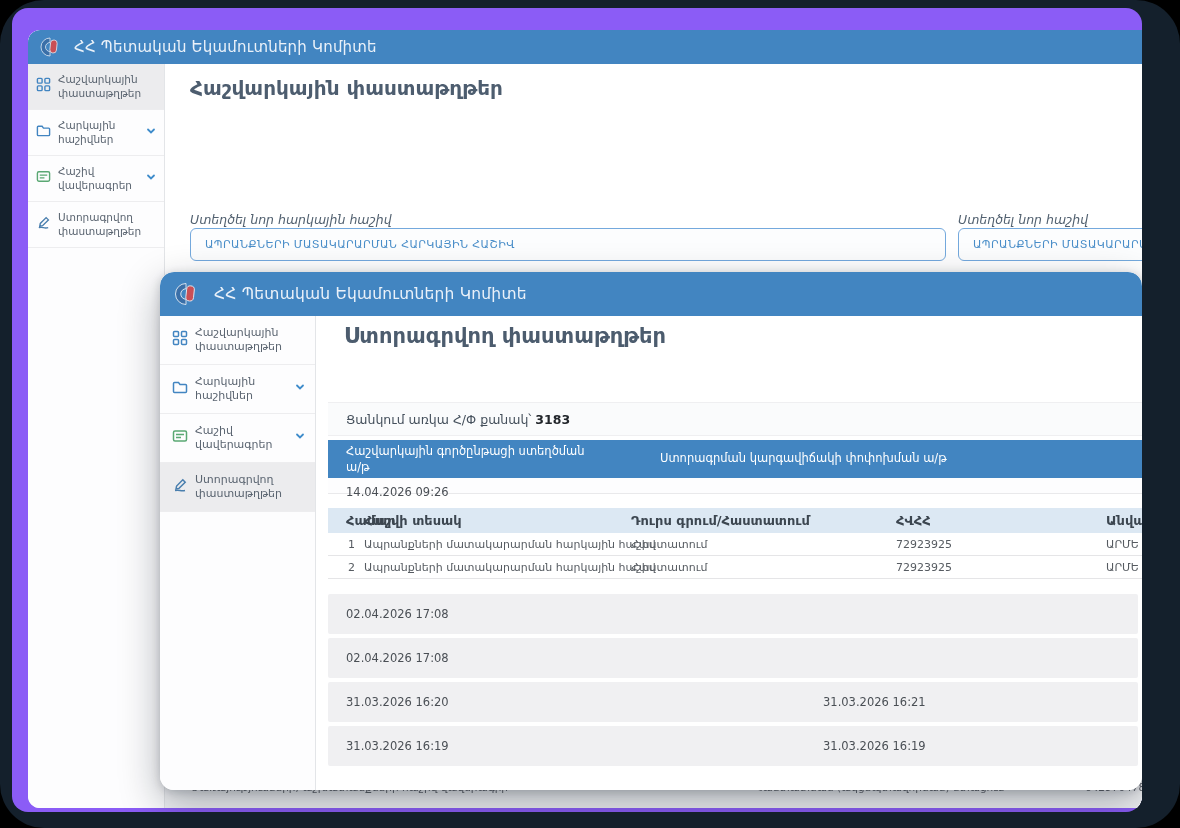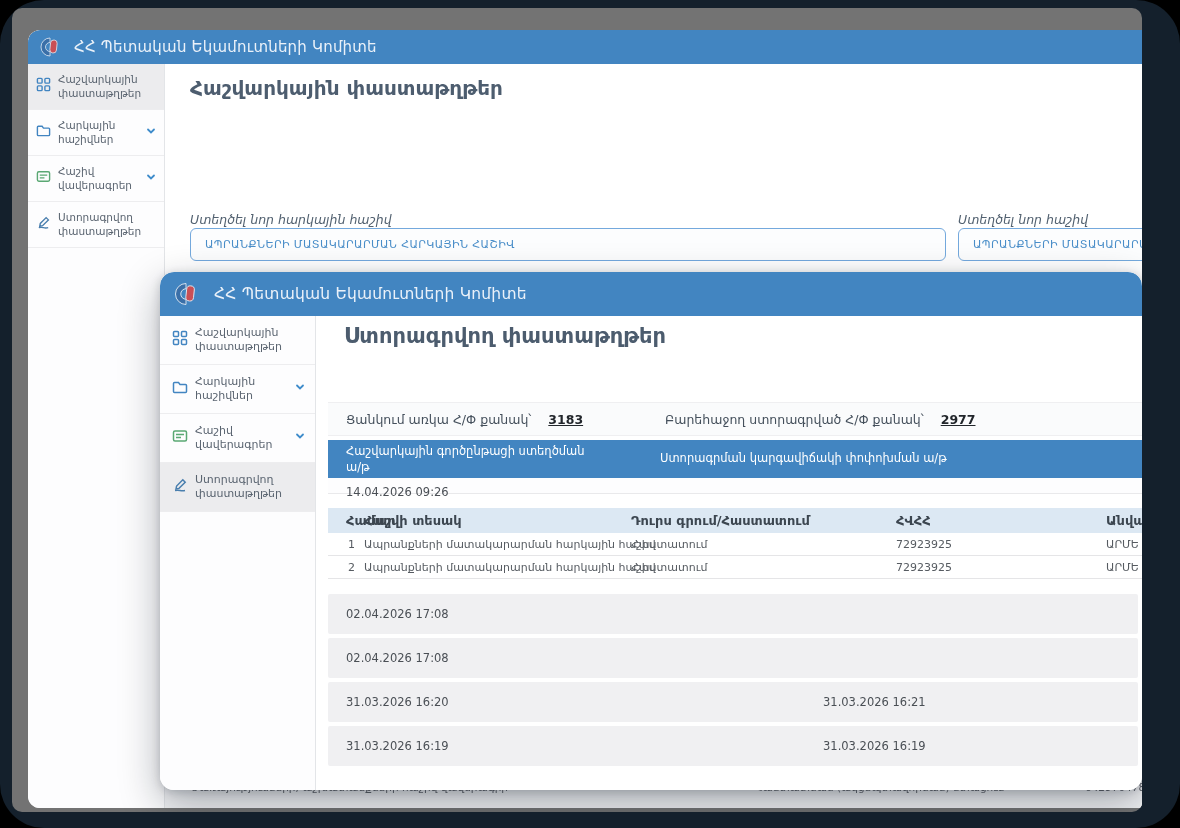--- a/index.html
+++ b/index.html
@@ -1,20 +1,20 @@
 <!DOCTYPE html>
 <html><head>
 <meta charset="utf-8">
 <style>
   * { margin:0; padding:0; box-sizing:border-box; }
   html,body { width:1180px; height:828px; background:#000; overflow:hidden;
               font-family:"DejaVu Sans","Liberation Sans",sans-serif; }
   .frame { position:absolute; inset:0; background:#14202c; border-radius:44px; }
   .card  { position:absolute; left:12px; top:8px; width:1130px; height:804px;
-           background:#737373; border-radius:10px; overflow:hidden;padding-left:40px; }
+           background:#8b5cf6; border-radius:16px; overflow:hidden;padding-left:40px; }
 
   
   .win-header { background:#4285c1; display:flex; align-items:center; }
   .win-title  { color:#eaf1f9; font-weight:500; letter-spacing:.2px; }
   .logo { position:relative; flex:0 0 auto; }
   .logo svg { display:block; }
 
   
   .bg-window { position:absolute; left:16px; top:22px; width:1114px; height:778px;
                background:#fff; border-radius:12px 0 0 12px; overflow:hidden; }
@@ -56,21 +56,21 @@
   .toggle-row { position:absolute; left:16px; top:54px; display:flex; align-items:center; gap:10px; }
   .toggle { width:37px; height:18px; border-radius:9px; background:#3d85c6; position:relative; cursor:pointer; }
   .toggle .knob { position:absolute; right:2px; top:2px; width:14px; height:14px; border-radius:50%; background:#fff; }
   .toggle-label { font-size:12px; color:#4a4f55; }
 
   .counts-row { position:absolute; left:12px; right:0; top:86px; height:34px;
                 background:#fafbfc; border-top:1px solid #efeff1; border-bottom:1px solid #efeff1;
                 display:flex; align-items:center; font-size:12.5px; color:#45505c; }
   .counts-row .c1 { margin-left:18px; }
   .counts-row .c2 { margin-left:82px; }
-  .counts-row b { color:#22262b; margin-left:17px;text-decoration:underline; }
+  .counts-row b { color:#22262b; margin-left:4px; }
 
   .list-head { position:absolute; left:12px; right:0; top:124px; height:38px; background:#4285c1;
                color:#fff; font-size:11.5px; }
   .list-head .h1 { position:absolute; left:18px; top:4px; width:250px; line-height:1.35; }
   .list-head .h2 { position:absolute; left:332px; top:11px; white-space:nowrap; }
 
   .group-row1 { position:absolute; left:12px; right:0; top:162px; height:16px; background:#fdfdfe;
                 border-bottom:1px solid #e9e9eb; font-size:11.5px; color:#4a4f55; cursor:pointer; }
   .group-row1 span { position:absolute; left:18px; top:7px; }
 
@@ -217,21 +217,20 @@
           <span class="lbl">Ստորագրվող փաստաթղթեր</span>
         </div>
       </div>
 
       <div class="fg-main">
         <div class="fg-page-title">Ստորագրվող փաստաթղթեր</div>
 
 
         <div class="counts-row">
           <span class="c1"><span>Ցանկում առկա Հ/Փ քանակ՝</span><b>3183</b></span>
-          <span class="c2"><span>Բարեհաջող ստորագրված Հ/Փ քանակ՝</span><b>2977</b></span>
         </div>
 
         <div class="list-head">
           <span class="h1">Հաշվարկային գործընթացի ստեղծման ա/թ</span>
           <span class="h2">Ստորագրման կարգավիճակի փոփոխման ա/թ</span>
         </div>
 
         <div class="group-row1">
           <span>14.04.2026 09:26</span>
         </div>

